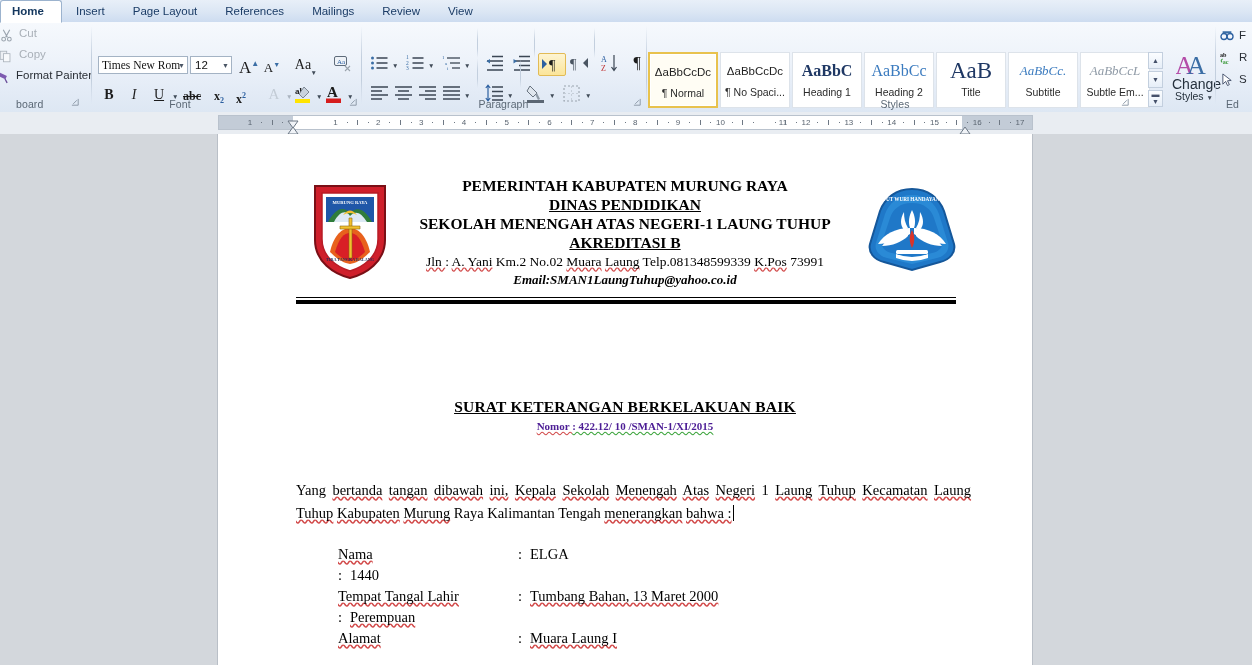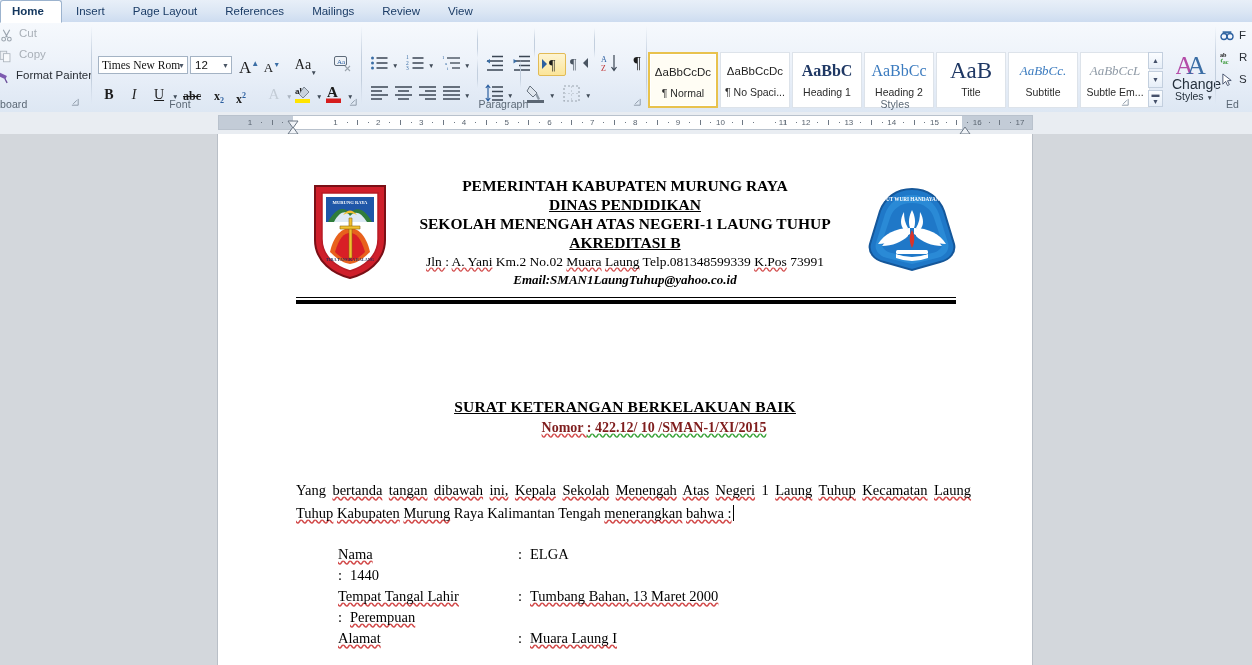--- a/index.html
+++ b/index.html
@@ -146,21 +146,21 @@
 
   
   .doc-title{
     position:absolute;left:0;top:264px;width:814px;text-align:center;
     font-family:"Liberation Serif",serif;font-weight:bold;font-size:15.5px;
     color:#000;letter-spacing:.2px;text-decoration:underline;
   }
   .doc-title .u{text-decoration:underline;}
   .doc-nomor{
     position:absolute;left:0;top:286px;width:814px;text-align:center;
-    font-family:"Liberation Serif",serif;font-weight:bold;font-size:14px;color:#7f1d1d;margin-left:29px;
+    font-family:"Liberation Serif",serif;font-weight:bold;font-size:11px;color:#4c1d95;
   }
   .para{
     position:absolute;left:78px;top:345px;width:675px;
     font-family:"Liberation Serif",serif;font-size:14.5px;line-height:23px;color:#000;
     text-align:justify;
   }
   .caret{display:inline-block;width:1px;height:16px;background:#000;vertical-align:-3px;margin-left:1px;}
 
   .fields{position:absolute;left:120px;top:410px;font-family:"Liberation Serif",serif;
           font-size:14.5px;line-height:21px;color:#000;}
@@ -205,21 +205,21 @@
       <span class="clip-item dim" style="left:77px;top:26px;">Copy</span>
 
       <span class="clip-ic" style="left:56px;top:48px;">
         <svg width="13" height="13" viewBox="0 0 16 16">
             <path d="M2 2 L11 6 L9 10 L1.5 6.5 Z" fill="#7e5bb0"></path>
             <path d="M9 9 L12 14 L10.5 15 L8 10 Z" fill="#6b4e9a"></path>
           </svg>
       </span>
       <span class="clip-item" style="left:74px;top:47px;">Format Painter</span>
 
-      <div class="grp-label" style="text-align:left;left:58px;width:auto;">board</div>
+      <div class="grp-label" style="text-align:left;left:58px;width:auto;padding-left:16px;">board</div>
       <div class="dlg" style="left:128px;">
         <svg width="9" height="9" viewBox="0 0 10 10">
             <path d="M1 8 L8 8 L8 1" stroke="#8794a3" fill="none" stroke-width="1"></path>
             <path d="M2.5 6.5 L6.5 2.5" stroke="#8794a3" stroke-width="1"></path>
           </svg>
       </div>
     </div>
     <div class="grp-sep" style="left:91px;"></div>
 
     <div class="grp" style="left:0px;width:360px;">

